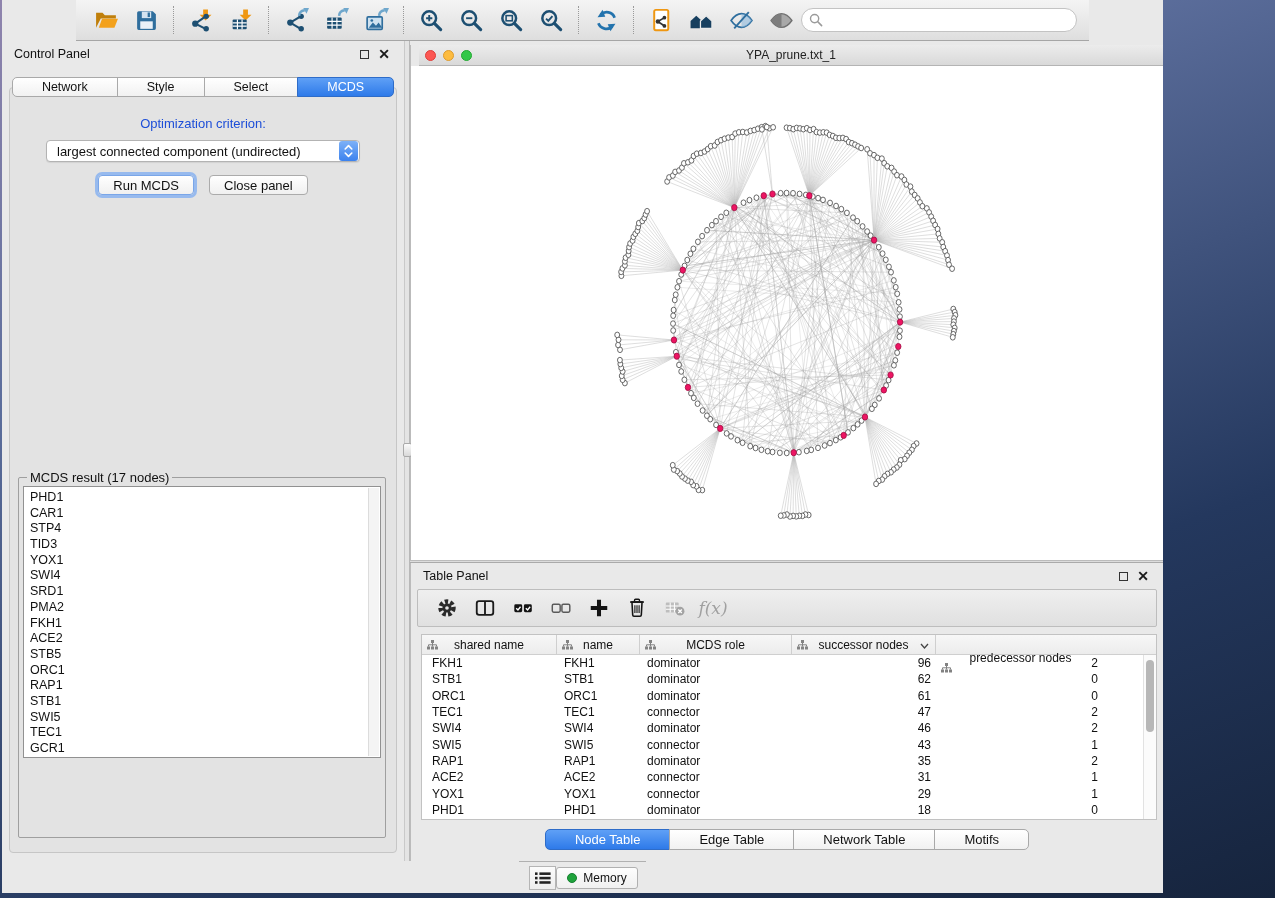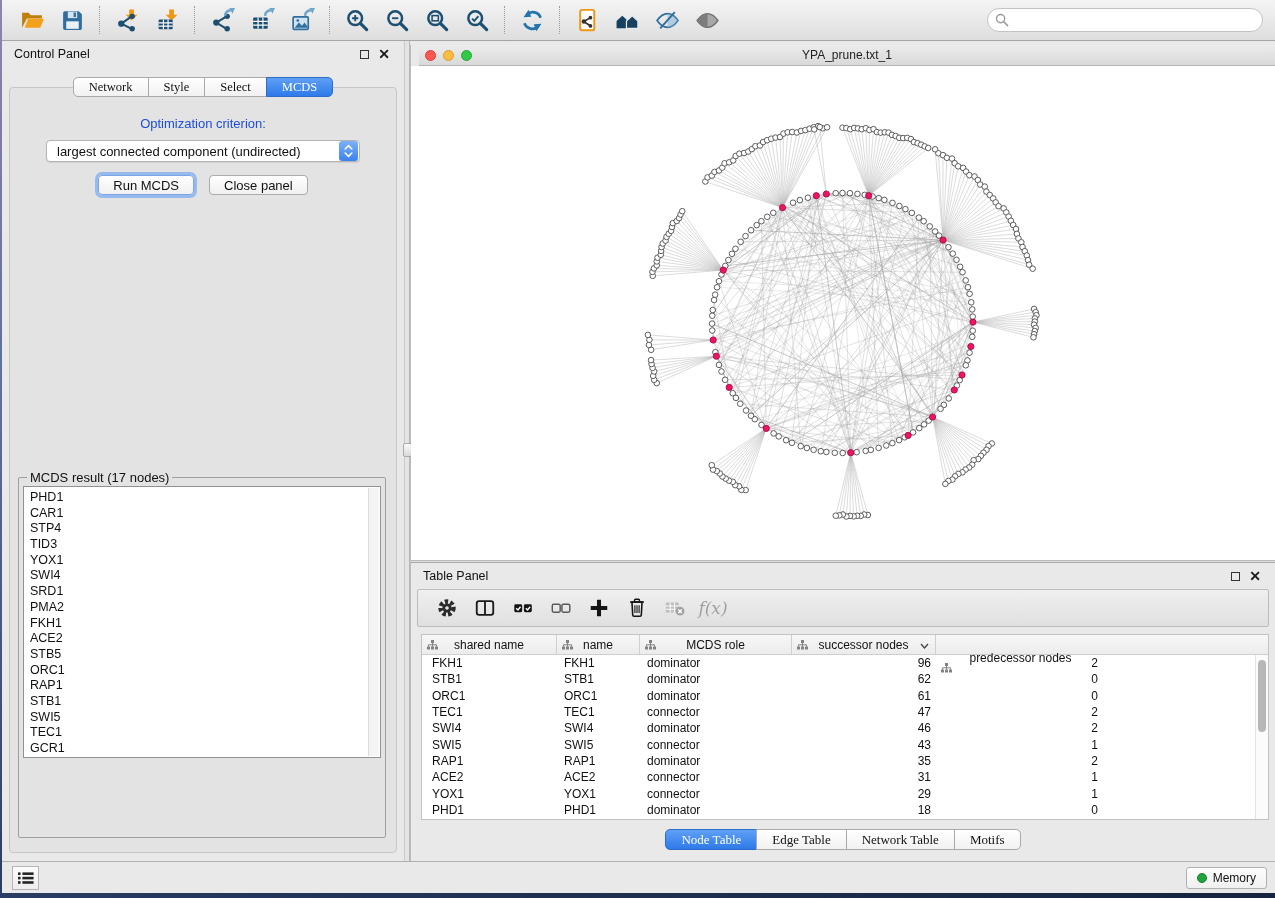--- a/index.html
+++ b/index.html
@@ -1,19 +1,19 @@
 <!DOCTYPE html>
 <html><head>
 <meta charset="utf-8">
 <style>
   * { box-sizing: border-box; margin:0; padding:0; }
   html,body { width:1275px; height:898px; overflow:hidden; }
   body { font-family:"Liberation Sans", sans-serif; position:relative;
          background:linear-gradient(160deg,#8f84ad 0%,#5c6e9c 30%,#24385e 70%,#16243d 100%); }
-  .app { position:absolute; left:2px; top:0; width:1273px; height:893px; background:#e9e9e9; display:flex; flex-direction:column; }
+  .app { position:absolute; left:2px; top:0; width:1161px; height:893px; background:#e9e9e9; display:flex; flex-direction:column;align-items:center; }
 
   
   .toolbar { height:41px; background:linear-gradient(#f4f4f4,#dedede); border-bottom:1px solid #a6a6a6;
              display:flex; align-items:center; padding:0 12px 0 10px; flex:0 0 auto; }
   .tb-btn { width:40px; height:34px; display:flex; align-items:center; justify-content:center; background:transparent; border:none; cursor:pointer; }
   .tb-btn svg { width:25px; height:25px; }
   .tb-sep { width:1px; height:28px; margin:0 7px; border-left:1px dotted #9a9a9a; }
   .search-wrap { margin-left:auto; position:relative; }
   .search-input { width:276px; height:24px; border:1px solid #c3c3c3; border-radius:12px; background:#fff;
                   padding:0 10px 0 26px; font-size:12px; outline:none; }
@@ -25,21 +25,21 @@
   .control-panel { width:402px; flex:0 0 402px; background:#e9e9e9; display:flex; flex-direction:column; }
   .panel-head { height:24px; display:flex; align-items:center; padding:2px 14px 0 12px; }
   .panel-title { font-size:12.5px; color:#111; }
   .win-btns { margin-left:auto; display:flex; align-items:center; gap:9px; }
   .float-btn { width:9px; height:9px; border:1.4px solid #333; background:transparent; cursor:pointer; }
   .close-btn { font-size:14px; font-weight:bold; color:#1a1a1a; line-height:10px; cursor:pointer; background:none; border:none; }
 
   .seg { display:flex; justify-content:center; position:relative; z-index:2; }
   .seg .tab { height:20px; border:1px solid #a9a9a9; background:linear-gradient(#ffffff,#f1f1f1);
               font-size:12.5px; color:#111; display:flex; align-items:center; justify-content:center;
-              margin-left:-1px; cursor:pointer; padding:0 15px;font-family:Liberation Serif, serif; }
+              margin-left:-1px; cursor:pointer; padding:0 29px; }
   .seg .tab:first-child { border-radius:5px 0 0 5px; margin-left:0; }
   .seg .tab:last-child { border-radius:0 5px 5px 0; }
   .seg .tab.sel { background:linear-gradient(#5fa0f6,#2e7ae9); border-color:#2e6cc8; color:#fff; }
 
   .cp-tabs { margin-top:12px; margin-bottom:-10px; }
   .cp-content { flex:1 1 auto; margin:0 7px 8px 7px; border:1px solid #c6c6c6; border-radius:4px;
                 background:#e3e3e3; display:flex; flex-direction:column; padding-top:22px; min-height:0; }
   .opt-label { text-align:center; font-size:13px; color:#1d4ed8; margin-top:6px; }
   .dropdown { margin:9px auto 0; width:314px; height:22px; background:#fff; border:1px solid #b3b3b3;
               border-radius:4px; display:flex; align-items:center; position:relative; cursor:pointer;

